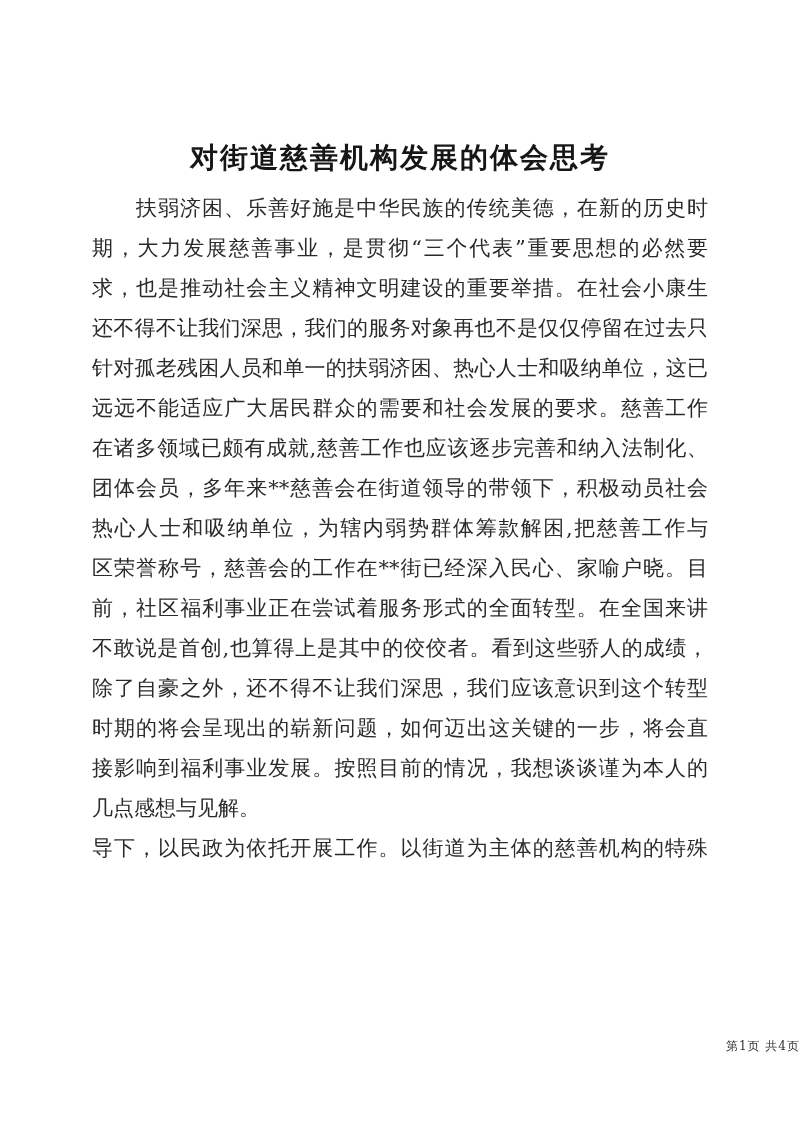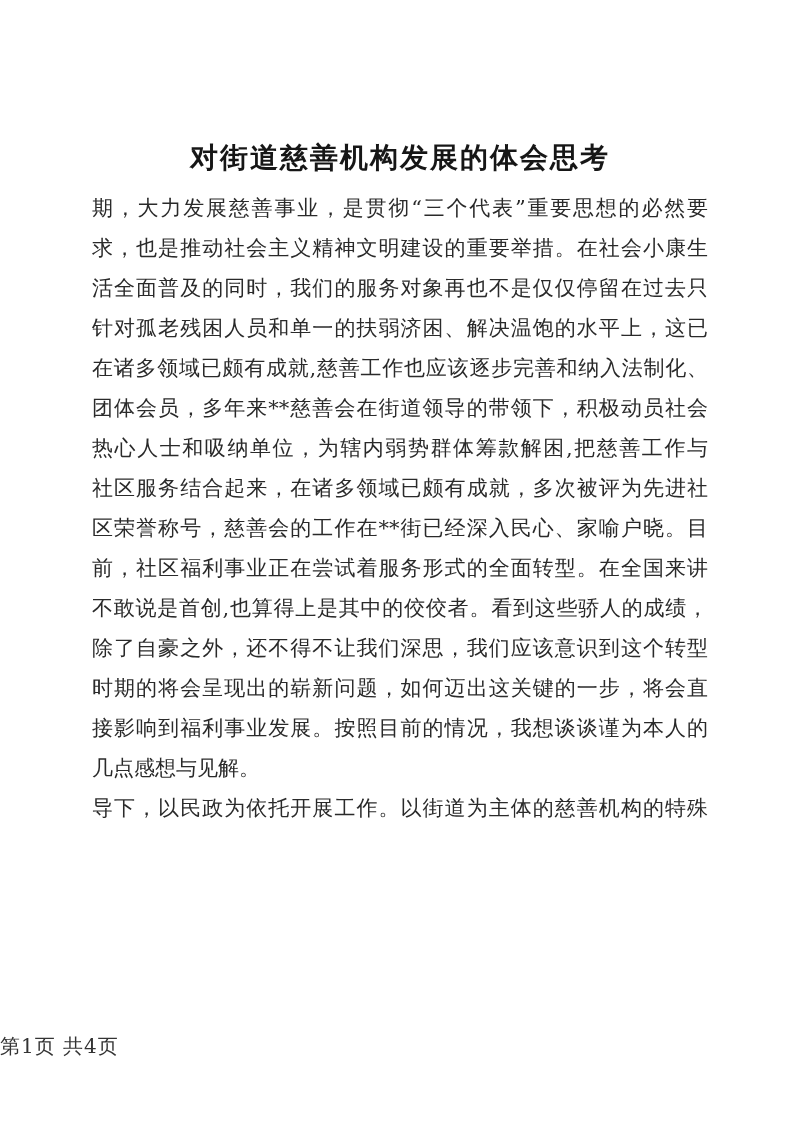--- a/index.html
+++ b/index.html
@@ -54,43 +54,44 @@
   .line.no-fill {
     text-align: left;
     text-align-last: left;
     -moz-text-align-last: left;
   }
   .footer {
     position: absolute;
     top: 1034px;
     left: 0;
     width: 100%;
-    text-align: left;
-    font-size: 20px;
+    text-align: right;
+    font-size: 12px;
     line-height: 24px;
     letter-spacing: 1px;
     color: #333333;
   }
 </style>
 </head>
 <body>
 
 <div class="page">
 
   <h1 class="title">对街道慈善机构发展的体会思考</h1>
 
   <div class="doc-body">
+      <div class="line indent">扶弱济困、乐善好施是中华民族的传统美德，在新的历史时</div>
       <div class="line">期，大力发展慈善事业，是贯彻“三个代表”重要思想的必然要</div>
       <div class="line">求，也是推动社会主义精神文明建设的重要举措。在社会小康生</div>
-      <div class="line">活全面普及的同时，我们的服务对象再也不是仅仅停留在过去只</div>
-      <div class="line">针对孤老残困人员和单一的扶弱济困、解决温饱的水平上，这已</div>
+      <div class="line">还不得不让我们深思，我们的服务对象再也不是仅仅停留在过去只</div>
+      <div class="line">针对孤老残困人员和单一的扶弱济困、热心人士和吸纳单位，这已</div>
+      <div class="line">远远不能适应广大居民群众的需要和社会发展的要求。慈善工作</div>
       <div class="line">在诸多领域已颇有成就,慈善工作也应该逐步完善和纳入法制化、</div>
       <div class="line">团体会员，多年来**慈善会在街道领导的带领下，积极动员社会</div>
       <div class="line">热心人士和吸纳单位，为辖内弱势群体筹款解困,把慈善工作与</div>
-      <div class="line">社区服务结合起来，在诸多领域已颇有成就，多次被评为先进社</div>
       <div class="line">区荣誉称号，慈善会的工作在**街已经深入民心、家喻户晓。目</div>
       <div class="line">前，社区福利事业正在尝试着服务形式的全面转型。在全国来讲</div>
       <div class="line">不敢说是首创,也算得上是其中的佼佼者。看到这些骄人的成绩，</div>
       <div class="line">除了自豪之外，还不得不让我们深思，我们应该意识到这个转型</div>
       <div class="line">时期的将会呈现出的崭新问题，如何迈出这关键的一步，将会直</div>
       <div class="line">接影响到福利事业发展。按照目前的情况，我想谈谈谨为本人的</div>
       <div class="line no-fill">几点感想与见解。</div>
       <div class="line">导下，以民政为依托开展工作。以街道为主体的慈善机构的特殊</div>
     </div>
 

